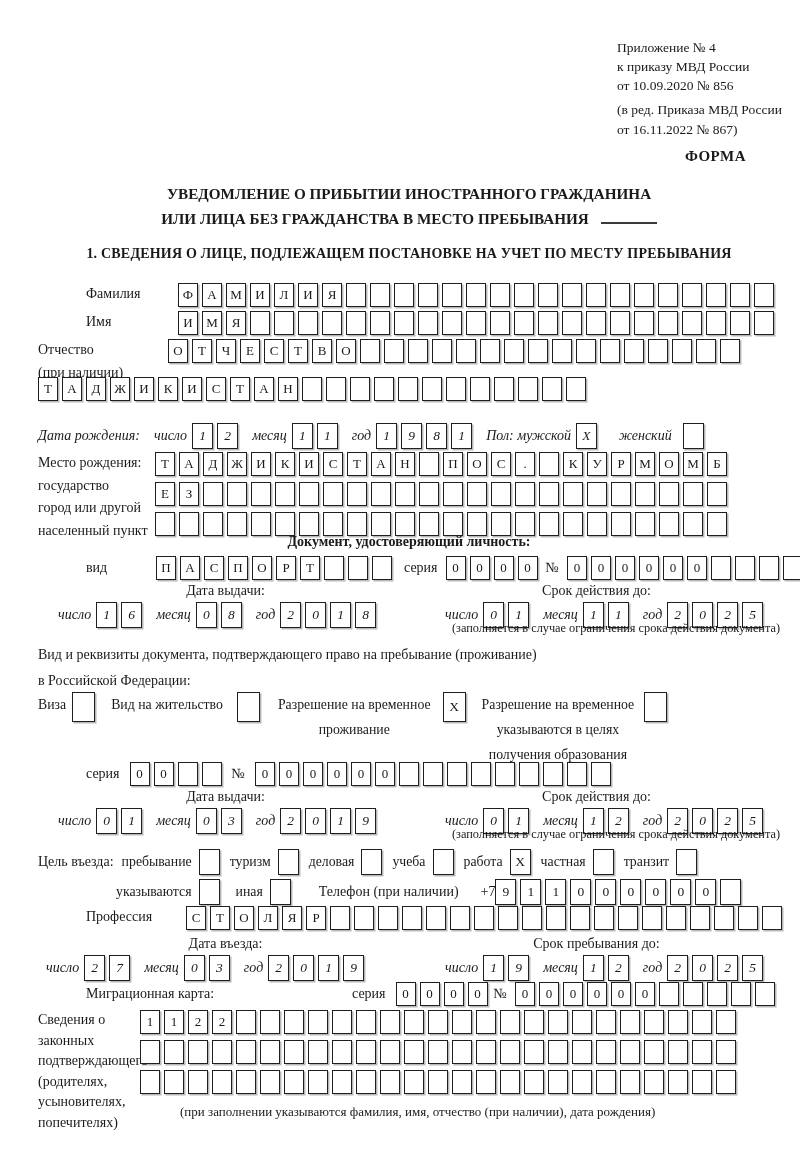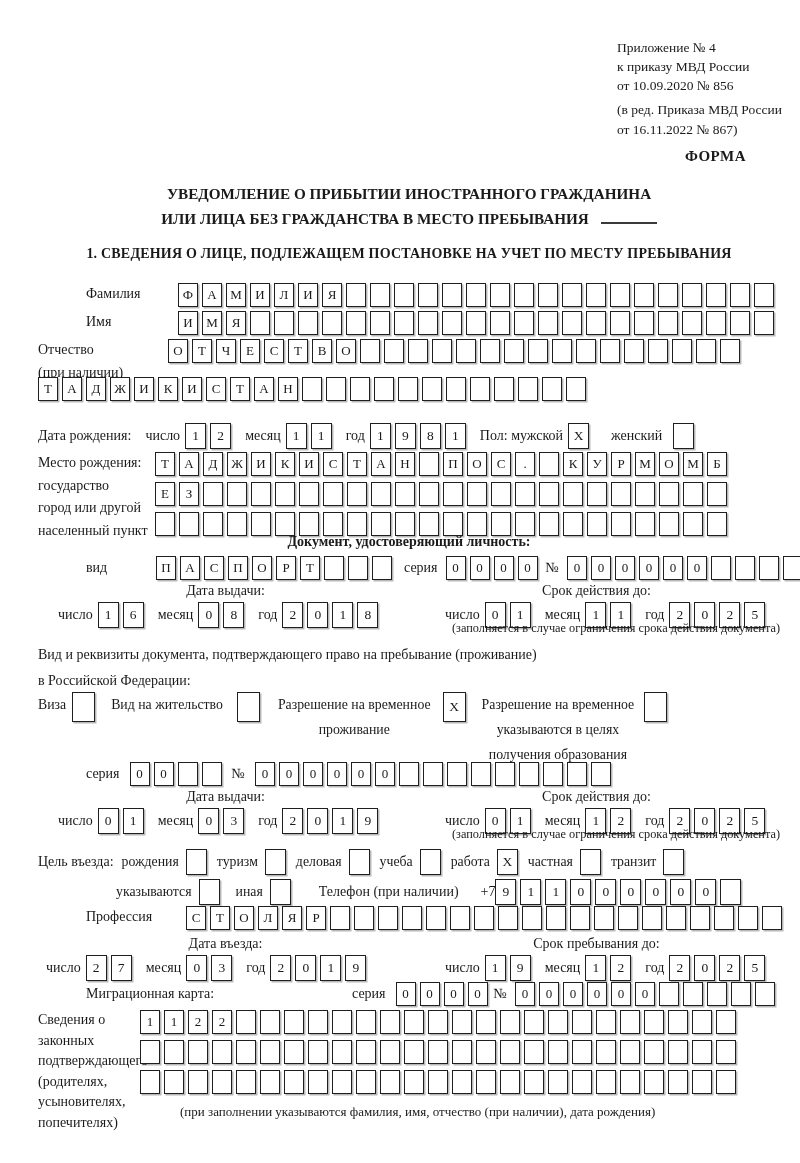--- a/index.html
+++ b/index.html
@@ -20,21 +20,21 @@
         margin-right:4px;display:inline-flex;align-items:center;justify-content:center;
         font-size:13px;background:#fff;box-shadow:1.5px 1.5px 0 rgba(0,0,0,.28);}
   .dcell{width:21px;height:26px;font-size:13.5px;}
   .cb{box-sizing:border-box;flex:none;width:21px;height:26px;border:1.6px solid #1f1f1f;
       display:inline-flex;align-items:center;justify-content:center;font-size:13.5px;
       box-shadow:1.5px 1.5px 0 rgba(0,0,0,.28);background:#fff;}
   .cbl{width:23px;height:30px;}
   .dates{display:flex;}
   .dcol{flex:none;}
   .dhead{text-align:center;font-size:14px;}
-  .dline{display:flex;align-items:center;margin-top:3px;}
+  .dline{display:flex;align-items:center;margin-top:3px;font-style:italic;}
   .dline .dl{font-size:14px;margin-right:5px;}
   .dline .grp{margin-right:10px;display:flex;}
   .note{text-align:right;font-size:12.3px;}
   .intro{font-size:14px;line-height:26px;}
   .opts{display:flex;align-items:flex-start;}
   .opt{display:flex;align-items:flex-start;flex:none;}
   .opt-lbl{font-size:13.8px;line-height:25px;text-align:center;}
   .pair{display:flex;align-items:center;flex:none;}
   .pair .pl{font-size:13.8px;margin-right:7px;white-space:nowrap;}
   .cellrows .cells{margin-bottom:6px;}
@@ -490,21 +490,21 @@
             <span class="cell dcell">5</span>
           </span>
       </div>
     </div>
   </div>
   <div class="abs note" style="top:827px">(заполняется в случае ограничения срока действия документа)</div>
 
   <div class="abs frow" style="top:849px;align-items:center">
     <span class="pl" style="font-size:14px;margin-right:8px">Цель въезда:</span>
     <span class="pair">
-      <span class="pl">рождения</span>
+      <span class="pl">пребывание</span>
       <span class="cb"></span>
     </span>
     <span class="pair" style="margin-left:10px">
       <span class="pl">туризм</span>
       <span class="cb"></span>
     </span>
     <span class="pair" style="margin-left:10px">
       <span class="pl">деловая</span>
       <span class="cb"></span>
     </span>

